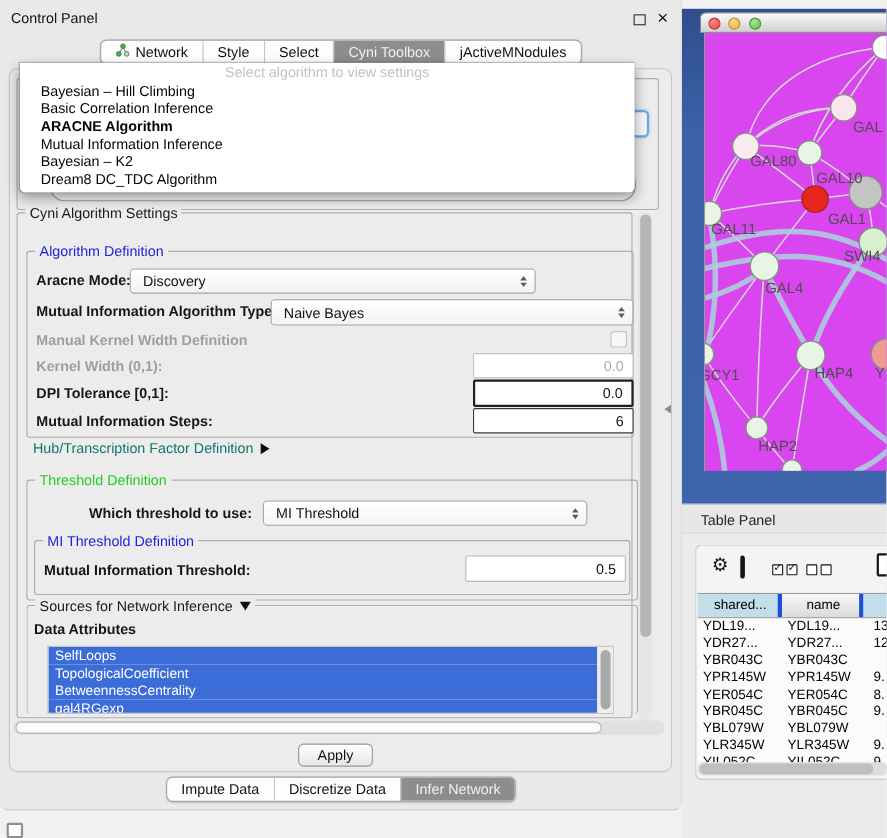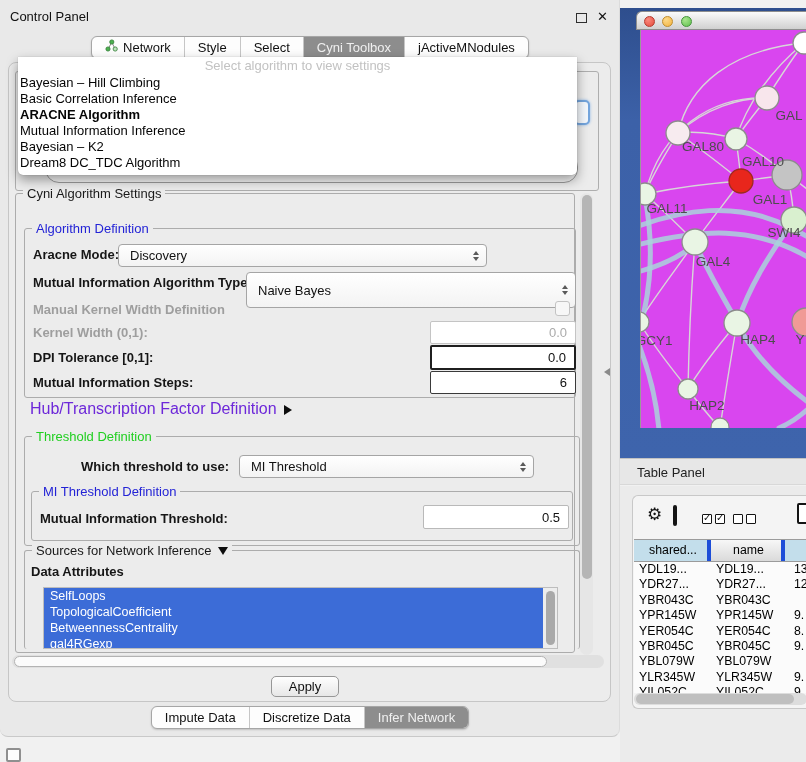--- a/index.html
+++ b/index.html
@@ -44,21 +44,21 @@
                  border:1px solid #9C9C9C; border-radius:14px; background:#F7F7F7; }
   #focus-spinner { position:absolute; left:565px; top:37px; width:16px; height:25px;
                    border:2px solid #74A5DD; border-radius:5px;
                    background:#F4F8FD; box-shadow:0 0 3px #8BB5E6; }
 
   
   #popup { left:18px; top:57px; width:559px; height:118px; background:#FFFFFF;
            border-radius:0 0 5px 5px; z-index:40;
            box-shadow:0 5px 12px rgba(0,0,0,.38), 0 0 1px rgba(0,0,0,.35); }
   .popup-prompt { height:18px; line-height:18px; text-align:center; color:#C2C2C2; font-size:13px; }
-  .popup-item { height:16px; line-height:16px; font-size:13px; color:#050505; padding-left:2px; }
+  .popup-item { height:16px; line-height:16px; font-size:13px; color:#050505; padding-left:19px; }
   .popup-item.bold { font-weight:700; }
 
   
   .grp { position:absolute; border:1px solid #ACACAC; border-radius:3px; }
   .grp > .gt { position:absolute; top:-8px; left:7px; background:#ECECEC;
                padding:0 4px; font-size:13px; color:#1a1a1a; white-space:nowrap; }
   .gt.blue { color:#2323D6; }
   .gt.green { color:#21CF21; }
 
   .lbl { position:absolute; font-size:13px; font-weight:700; color:#161616; white-space:nowrap; }
@@ -219,21 +219,21 @@
         <span class="lbl" style="left:8px; top:18px;">Aracne Mode:</span>
         <div class="combo" style="left:93px; top:15px; width:369px; height:23px;">
           <span>Discovery</span>
           <span class="spin">
               <i class="up"></i>
               <i class="dn"></i>
             </span>
         </div>
 
         <span class="lbl" style="left:8px; top:46px;">Mutual Information Algorithm Type:</span>
-        <div class="combo" style="left:221px; top:43px; width:330px; height:36px;">
+        <div class="combo" style="left:221px; top:43px; width:330px; height:24px;">
           <span>Naive Bayes</span>
           <span class="spin">
               <i class="up"></i>
               <i class="dn"></i>
             </span>
         </div>
 
         <span class="lbl dis" style="left:8px; top:73px;">Manual Kernel Width Definition</span>
         <span class="cb" style="left:530px; top:72px;"></span>
 
@@ -246,21 +246,21 @@
         <div class="fld dark" style="left:405px; top:116px; width:146px; height:25px;">
           <span>0.0</span>
         </div>
 
         <span class="lbl" style="left:8px; top:146px;">Mutual Information Steps:</span>
         <div class="fld mid" style="left:405px; top:142px; width:146px; height:23px;">
           <span>6</span>
         </div>
       </div>
 
-      <div style="position:absolute; left:14px; top:206px; font-size:16px; color:#6d28d9;">
+      <div style="position:absolute; left:14px; top:206px; font-size:13px; color:#0f766e;">
         <span>Hub/Transcription Factor Definition</span><span class="tri-right"></span>
       </div>
 
       <div class="grp" style="left:8px; top:242px; width:556px; height:110px;">
         <span class="gt green">Threshold Definition</span>
 
         <span class="lbl" style="left:56px; top:22px;">Which threshold to use:</span>
         <div class="combo" style="left:214px; top:18px; width:295px; height:23px;">
           <span>MI Threshold</span>
           <span class="spin">

